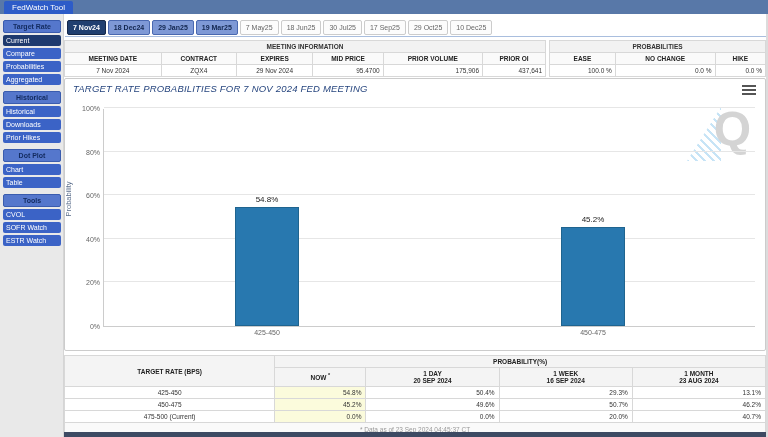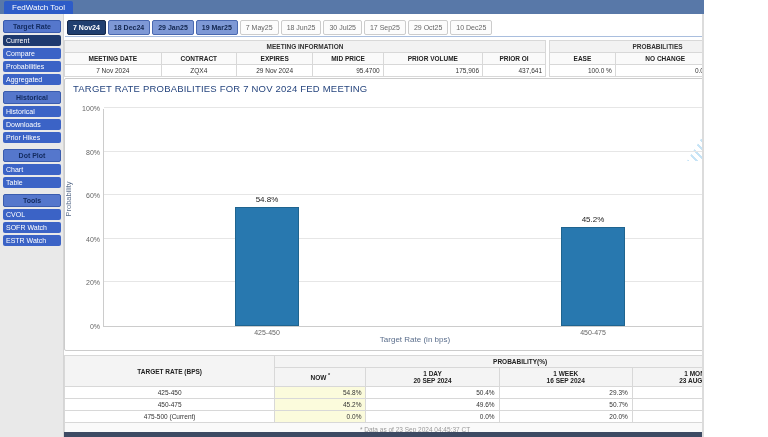--- a/index.html
+++ b/index.html
@@ -1,17 +1,17 @@
 <!DOCTYPE html>
 <html><head>
 <meta charset="utf-8">
 <style>
   * { margin:0; padding:0; box-sizing:border-box; }
   body { font-family:"Liberation Sans", sans-serif; background:#ffffff; }
-  #app { position:relative; width:704px; height:437px; background:#ffffff; overflow:hidden; }
+  #app { position:relative; width:768px; height:437px; background:#ffffff; overflow:hidden; }
 
   
   .topbar { position:absolute; left:0; top:0; width:768px; height:14px; background:#5878a8; }
   .topbar .apptab { position:absolute; left:4px; top:1px; bottom:0; background:#2d5cc8; color:#fff; font-size:8px; padding:2px 8px 0 8px; border-radius:2px 2px 0 0; }
 
   
   .gutter { position:absolute; left:0; top:14px; width:64px; height:423px; background:#e9e9e9; border-right:1px solid #d5d5d5; }
   .sidebar { position:absolute; left:3px; top:20px; width:58px; display:flex; flex-direction:column; gap:2px; }
   .side-head { background:#5577cc; color:#122a5e; font-size:7px; font-weight:bold; text-align:center; padding:2px 1px; border:1px solid #3a5cae; border-radius:2px; margin-top:4px; }
   .side-head:first-child { margin-top:0; }
@@ -28,21 +28,21 @@
   table { border-collapse:collapse; }
   .info-table { position:absolute; top:40px; background:#fff; }
   .info-table td, .info-table th { border:1px solid #d8d8d8; font-size:6.5px; padding:2px 3px; color:#333; }
   .info-table th { background:#f2f2f2; font-weight:bold; text-align:center; }
   .info-table .subhead td { background:#fafafa; font-weight:bold; text-align:center; color:#222; }
   .num { text-align:right; }
   .ctr { text-align:center; }
 
   
   .chart-panel { position:absolute; left:64px; top:78px; width:702px; height:273px; border:1px solid #ccc; border-radius:2px; background:#fff; }
-  .chart-title { position:absolute; left:8px; top:4px; font-size:9.5px; color:#26457e; letter-spacing:.2px; }
+  .chart-title { position:absolute; left:8px; top:4px; font-size:9.5px; color:#26457e; letter-spacing:.2px;font-style:italic; }
   .chart-subtitle { position:absolute; left:0; right:0; top:16px; text-align:center; font-size:8px; color:#26457e; }
   .menu-icon { position:absolute; right:9px; top:6px; width:14px; height:11px; cursor:pointer; }
   .menu-icon span { display:block; height:2px; background:#555; margin-bottom:2px; }
   .plot { position:absolute; left:38px; top:30px; width:652px; height:218px; border-left:1px solid #ccc; border-bottom:1px solid #ccc; }
   .gridline { position:absolute; left:0; width:100%; height:1px; background:#e6e6e6; }
   .ytick { position:absolute; right:100%; margin-right:4px; transform:translateY(50%); font-size:7px; color:#666; white-space:nowrap; }
   .bar { position:absolute; bottom:0; background:#2878af; border:1px solid #1f648f; }
   .bar-label { position:absolute; transform:translate(-50%,-100%); font-size:8px; color:#222; white-space:nowrap; }
   .xtick { position:absolute; top:100%; margin-top:3px; transform:translateX(-50%); font-size:7px; color:#666; white-space:nowrap; }
   .ylab { position:absolute; left:-1px; top:120px; transform:rotate(-90deg) translateX(-50%); transform-origin:left top; font-size:7.5px; color:#5b6e8c; }
@@ -172,21 +172,20 @@
         <div class="ytick" style="bottom: 174.4px;">80%</div>
         <div class="gridline" style="bottom: 218px;"></div>
         <div class="ytick" style="bottom: 218px;">100%</div>
         <div class="bar" style="left: 131px; width: 64px; height: 119.464px; background: rgb(40, 120, 175);"></div>
         <div class="bar-label" style="left: 163px; bottom: 122.464px; transform: translateX(-50%);">54.8%</div>
         <div class="xtick" style="left: 163px;">425-450</div>
         <div class="bar" style="left: 457px; width: 64px; height: 98.536px; background: rgb(40, 120, 175);"></div>
         <div class="bar-label" style="left: 489px; bottom: 101.536px; transform: translateX(-50%);">45.2%</div>
         <div class="xtick" style="left: 489px;">450-475</div>
       </div>
-    <div class="xlab">Target Rate (in bps)</div>
   </div>
 
   <table class="prob-table">
     <colgroup>
       <col style="width:30%">
         <col style="width:13%">
         <col style="width:19%">
         <col style="width:19%">
         <col style="width:19%">
     </colgroup>

